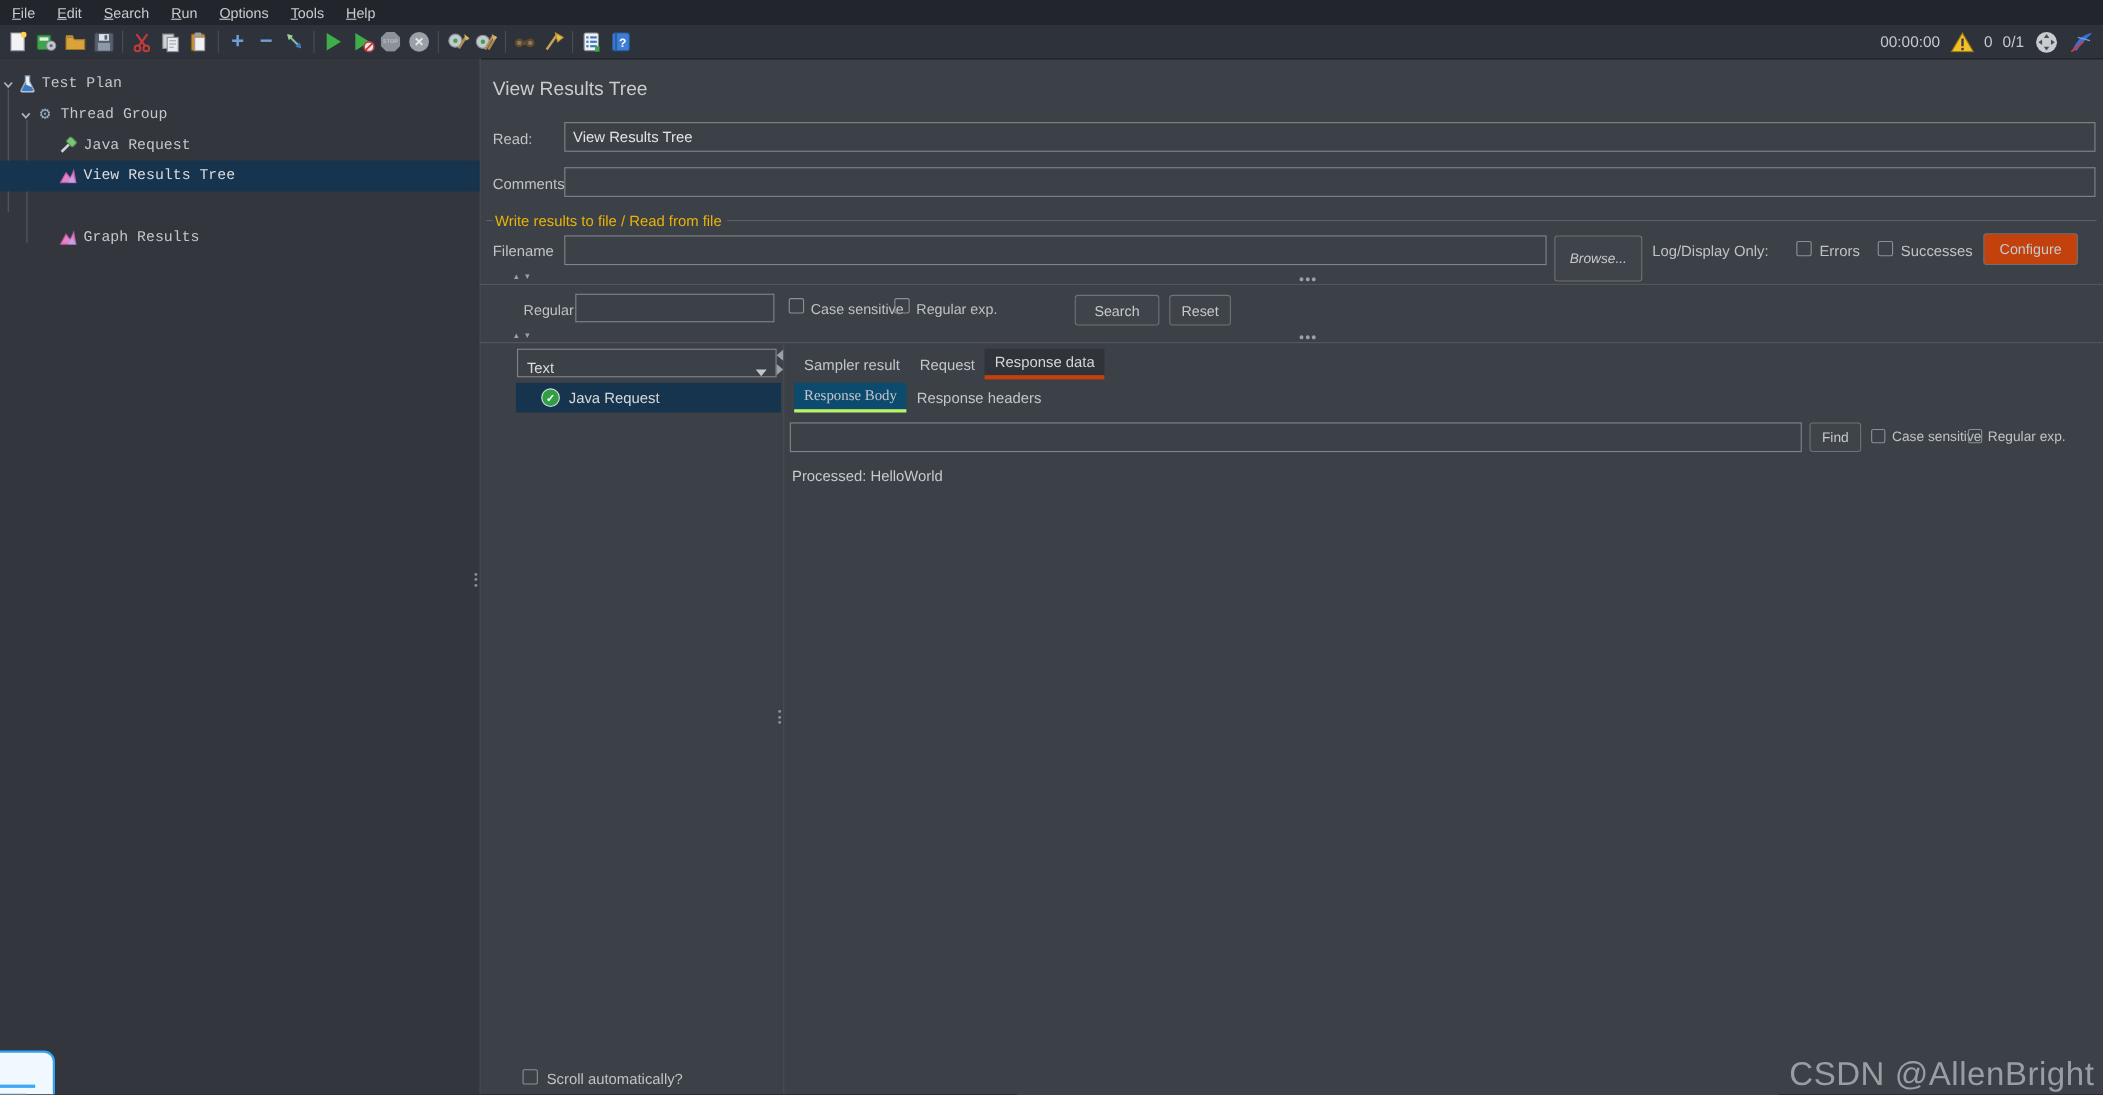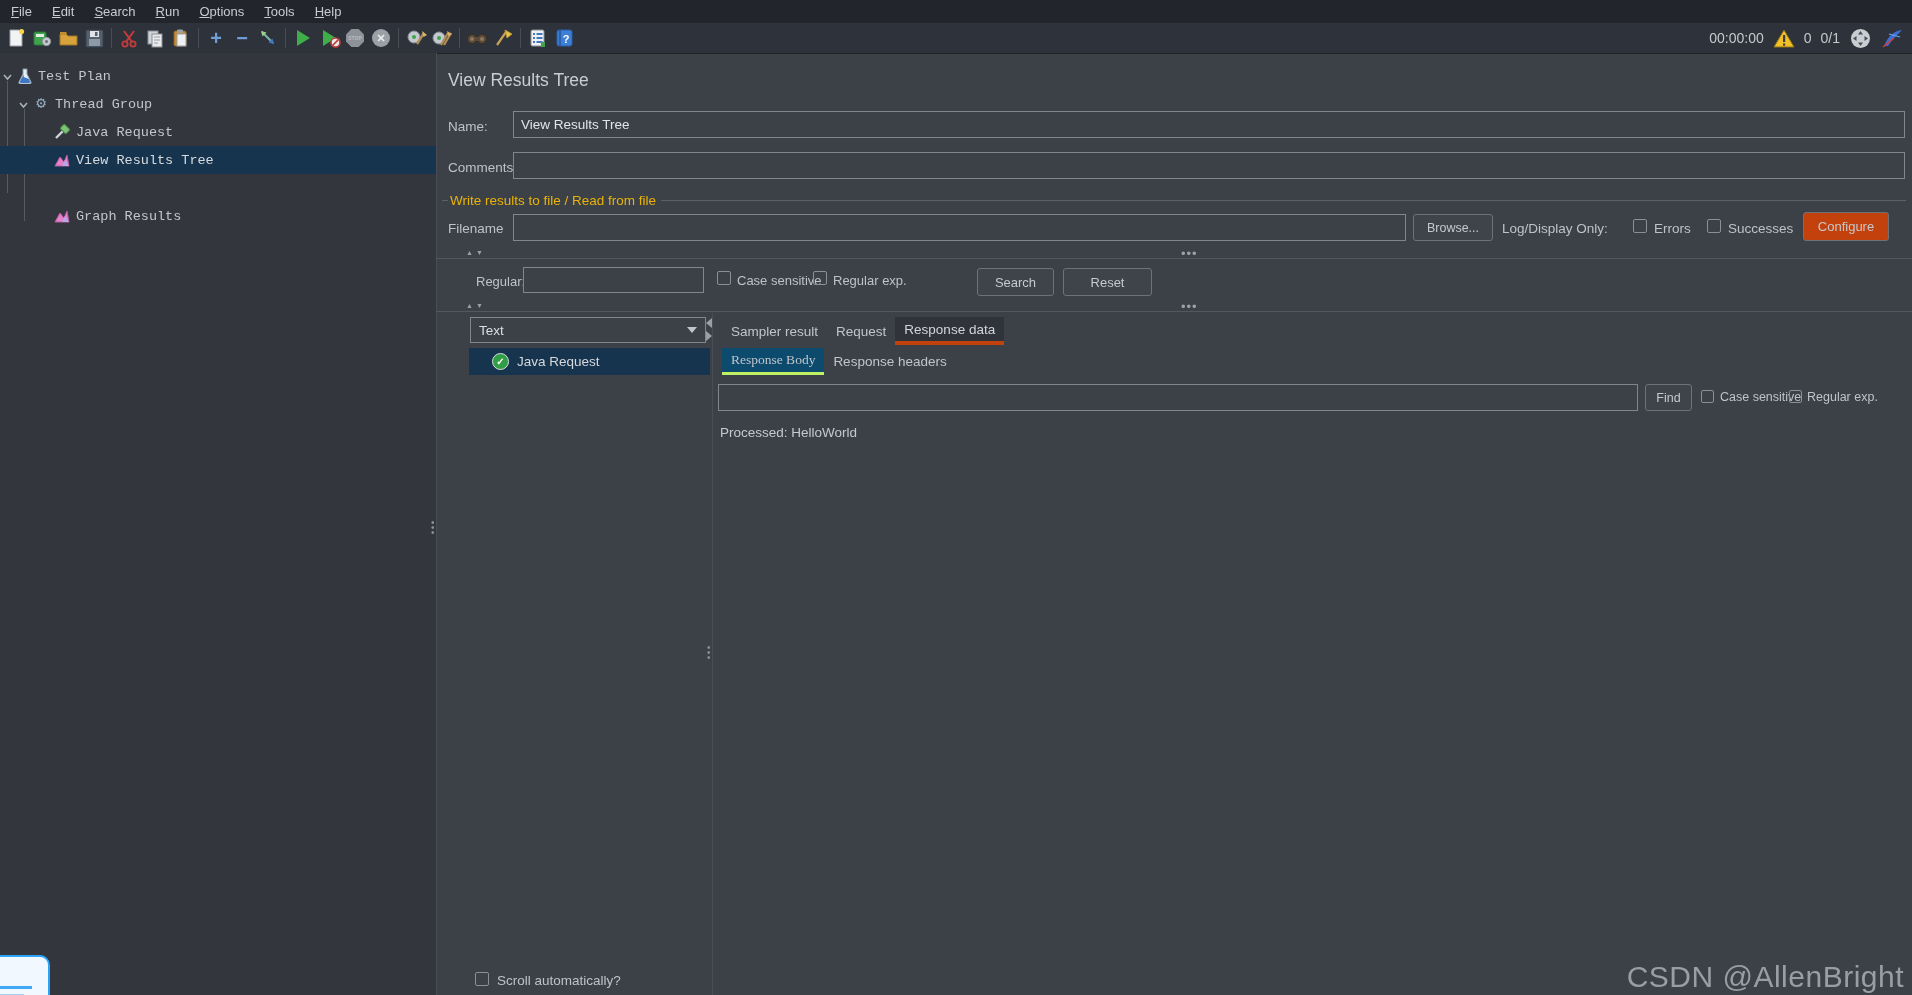--- a/index.html
+++ b/index.html
@@ -46,21 +46,21 @@
   .split-h{position:absolute;left:436px;right:0;height:9px;}
   .split-h .edge{position:absolute;left:0;right:0;bottom:0;height:1px;background:#54585e;}
   .split-arrows{position:absolute;left:30px;top:-1px;font-size:7px;color:#9aa0a6;letter-spacing:3px;}
   .split-dots{position:absolute;left:745px;top:-4px;font-size:13px;color:#9aa0a6;letter-spacing:1px;}
   
   .vdiv{position:absolute;left:712px;top:313px;bottom:0;width:1px;background:#4a4e54;}
   .vgrip{position:absolute;left:707px;top:645px;color:#8a8f95;font-size:10px;line-height:5px;}
   .ogrip{position:absolute;left:431px;top:520px;color:#8a8f95;font-size:10px;line-height:5px;}
   .varrow{position:absolute;left:706px;width:0;height:0;}
   .dropdown{position:absolute;left:470px;top:317px;width:236px;height:26px;box-sizing:border-box;border:1px solid #82868c;
-            background:#3c4147;display:flex;align-items:center;padding:0 8px;color:#dcdee1;font-size:13.5px;}
+            background:#3c4147;display:flex;align-items:flex-end;padding:0 8px;color:#dcdee1;font-size:13.5px;}
   .dd-chev{margin-left:auto;width:0;height:0;border-left:5px solid transparent;border-right:5px solid transparent;border-top:6px solid #c2c5c9;}
   .result-row{position:absolute;left:469px;top:348px;width:241px;height:27px;background:#17344f;display:flex;align-items:center;
               color:#d6d9dc;font-size:13.5px;}
   .shield{width:15px;height:15px;border-radius:50%;background:#2f9e44;border:1px solid #d8dde2;color:#fff;font-size:10px;font-weight:bold;
           display:flex;align-items:center;justify-content:center;margin:0 8px 0 23px;flex:0 0 auto;}
   
   .tabbar{position:absolute;left:713px;top:317px;height:28px;right:0;display:flex;padding-left:9px;font-size:13.5px;color:#c2c5c9;}
   .tab{padding:0 9px;display:flex;align-items:center;box-sizing:border-box;}
   .tab.active{background:#30343a;border-bottom:4px solid #c2410c;color:#d2d5d9;}
   .subtabbar{position:absolute;left:713px;top:348px;height:27px;right:0;display:flex;padding-left:9px;font-size:13.5px;color:#c2c5c9;}
@@ -314,56 +314,56 @@
           </svg>
       </span>
       <span style="margin-left:6px;">Graph Results</span>
     </div>
   </div>
 
   <div class="ogrip">•<br>•<br>•</div>
 
   <div class="main-title">View Results Tree</div>
 
-  <span class="fldlabel" style="left:448px;top:119px;">Name:</span>
+  <span class="fldlabel" style="left:448px;top:119px;">Read:</span>
   <input class="txt" style="left: 513px; top: 111px; width: 1392px; height: 27px;" value="View Results Tree">
 
   <span class="fldlabel" style="left:448px;top:160px;">Comments:</span>
   <input class="txt" style="left: 513px; top: 152px; width: 1392px; height: 27px;" value="">
 
   <div class="grpline">
     <span class="seg"></span>
     <span class="lbl">Write results to file / Read from file</span>
     <span class="fill"></span>
   </div>
 
   <span class="fldlabel" style="left:448px;top:221px;">Filename</span>
   <input class="txt" style="left: 513px; top: 214px; width: 893px; height: 27px;" value="">
-  <button class="btn" style="left:1413px;top:214px;width:80px;height:27px;font-size:12.5px;">Browse...</button>
+  <button class="btn" style="left:1413px;top:214px;width:80px;height:42px;font-size:12.5px;font-style:italic;">Browse...</button>
   <span class="fldlabel" style="left:1502px;top:221px;">Log/Display Only:</span>
   <span class="cb" style="left:1633px;top:219px;"></span>
   <span class="fldlabel" style="left:1654px;top:221px;">Errors</span>
   <span class="cb" style="left:1707px;top:219px;"></span>
   <span class="fldlabel" style="left:1728px;top:221px;">Successes</span>
   <button class="btn lighter" style="left:1803px;top:212px;width:86px;height:29px;">Configure</button>
 
   <div class="split-h" style="top:250px;">
     <span class="split-arrows">▲▼</span>
     <span class="split-dots">•••</span>
     <span class="edge"></span>
   </div>
 
   <span class="fldlabel" style="left:476px;top:274px;font-size:13px;">Regular:</span>
   <input class="txt" style="left: 523px; top: 267px; width: 181px; height: 26px;" value="">
   <span class="cb" style="left:717px;top:271px;"></span>
   <span class="fldlabel" style="left:737px;top:273px;font-size:13px;">Case sensitive</span>
   <span class="cb" style="left:813px;top:271px;"></span>
   <span class="fldlabel" style="left:833px;top:273px;font-size:13px;">Regular exp.</span>
   <button class="btn" style="left:977px;top:268px;width:77px;height:28px;">Search</button>
-  <button class="btn" style="left:1063px;top:268px;width:89px;height:28px;">Reset</button>
+  <button class="btn" style="left:1063px;top:268px;width:56px;height:28px;">Reset</button>
 
   <div class="split-h" style="top:303px;">
     <span class="split-arrows">▲▼</span>
     <span class="split-dots">•••</span>
     <span class="edge"></span>
   </div>
 
   <div class="dropdown">
     <span>Text</span>
     <span class="dd-chev"></span>

